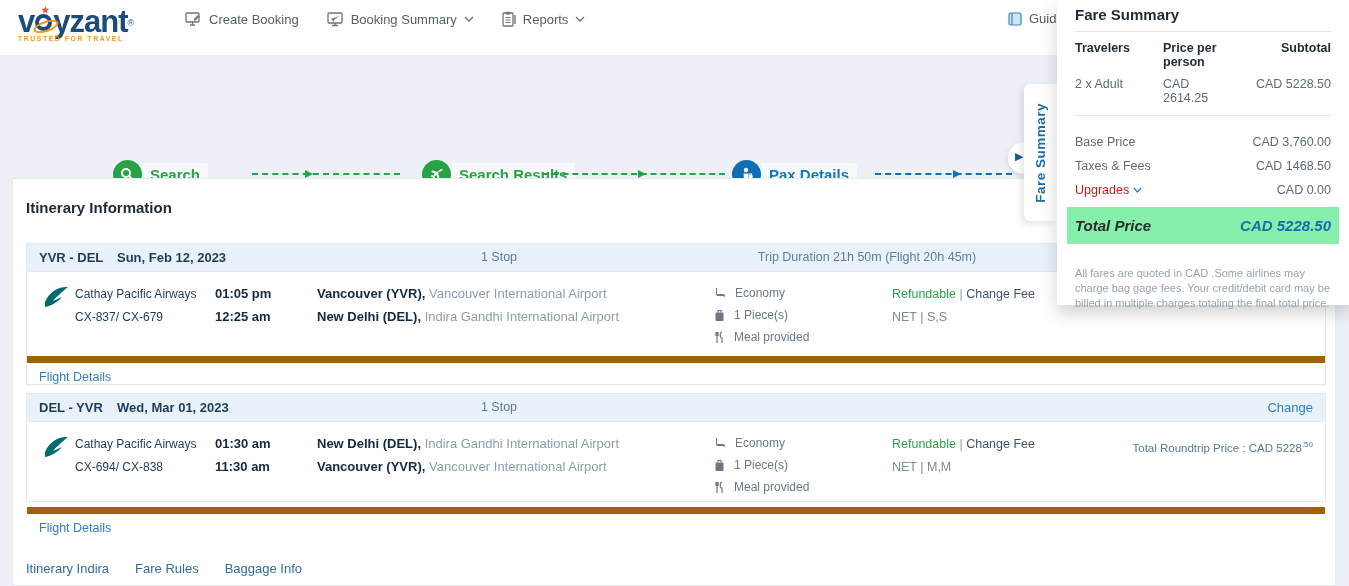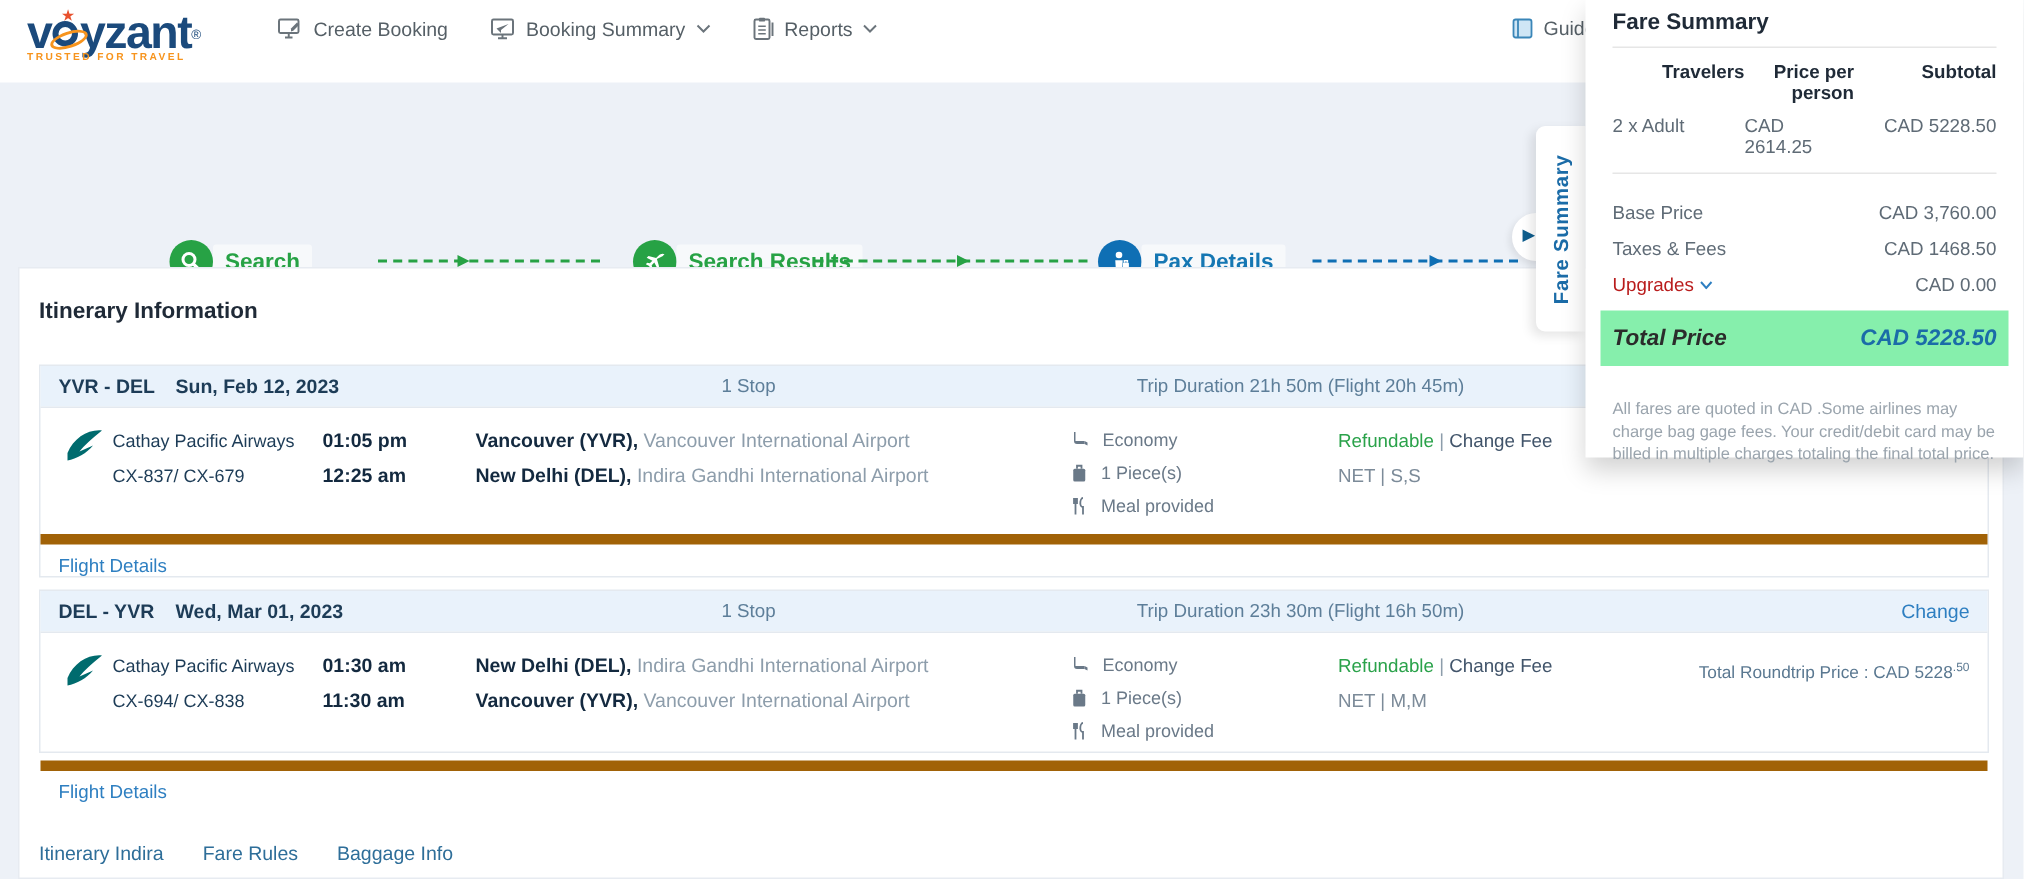--- a/index.html
+++ b/index.html
@@ -71,21 +71,21 @@
   .fs-notch { position:absolute; left:1008px; top:142px; width:32px; height:32px; border-radius:50%; background:#ffffff; z-index:5; box-shadow:-2px 2px 5px rgba(0,0,0,.08); cursor:pointer; }
   .fs-notch span { position:absolute; left:7px; top:8px; color:#0f5e8e; font-size:11px; }
   .fs-tab { position:absolute; left:1024px; top:84px; width:33px; height:137px; background:#ffffff; border-radius:6px 0 0 6px; z-index:6; box-shadow:-3px 3px 7px rgba(0,0,0,.10); display:flex; align-items:center; justify-content:center; cursor:pointer; }
   .fs-tab span { writing-mode:vertical-rl; transform:rotate(180deg); color:#1b6ca8; font-size:13.5px; font-weight:600; letter-spacing:.5px; }
 
   
   .panel { position:absolute; left:1057px; top:0; width:292px; height:305px; background:#ffffff; z-index:8; box-shadow:0 8px 16px rgba(0,0,0,.18); padding:0 18px; }
   .panel-title { font-size:15px; font-weight:700; color:#1f2a37; padding-top:6px; }
   .panel-hr { border:none; border-top:1px solid #e6e6e6; margin-top:8px; }
   .fs-table { display:grid; grid-template-columns:88px 1fr 95px; font-size:12.5px; row-gap:8px; margin-top:9px; }
-  .fs-th { font-weight:700; color:#1f2a37;text-align:right; }
+  .fs-th { font-weight:700; color:#1f2a37; }
   .fs-td { color:#5f6b76; }
   .col-r { text-align:right; }
   .fs-lines { margin-top:10px; border-top:1px solid #e6e6e6; padding-top:19px; font-size:12.5px; }
   .fs-line { display:flex; justify-content:space-between; margin-bottom:10px; color:#5f6b76; }
   .fs-line .lnk { color:#b91c1c; cursor:pointer; display:flex; align-items:center; gap:4px; }
   .fs-total { display:flex; justify-content:space-between; align-items:center; background:#86efac; margin:2px -8px 0 -8px; padding:10px 8px;font-style:italic; }
   .fs-total-label { font-size:15px; font-weight:700; color:#2b2b2b; }
   .fs-total-value { font-size:15px; font-weight:700; color:#1b6ca8; }
   .fs-disclaimer { margin-top:22px; font-size:11px; line-height:15px; color:#9aa4ad; }
 </style>
@@ -241,21 +241,20 @@
     <div class="seg-footer">
       <a class="flight-details">Flight Details</a>
     </div>
   </section>
 
   <section class="segment seg2">
     <div class="seg-header">
       <span class="seg-route">DEL - YVR</span>
       <span class="seg-date">Wed, Mar 01, 2023</span>
       <span class="seg-stops">1 Stop</span>
-      <span class="seg-duration">Trip Duration 23h 30m (Flight 16h 50m)</span>
       <a class="seg-change">Change</a>
     </div>
     <div class="seg-body">
       <svg class="airline-logo" width="30" height="28" viewBox="0 0 30 28">
           <path d="M4 18 C8 8 18 2 27 3 C21 8 15 13 12 17 L21 13 C17 18 10 22 4 23 Z" fill="#006b6e"></path>
         </svg>
       <div class="col-airline">
         <div>Cathay Pacific Airways</div>
         <div>CX-694/ CX-838</div>
       </div>

